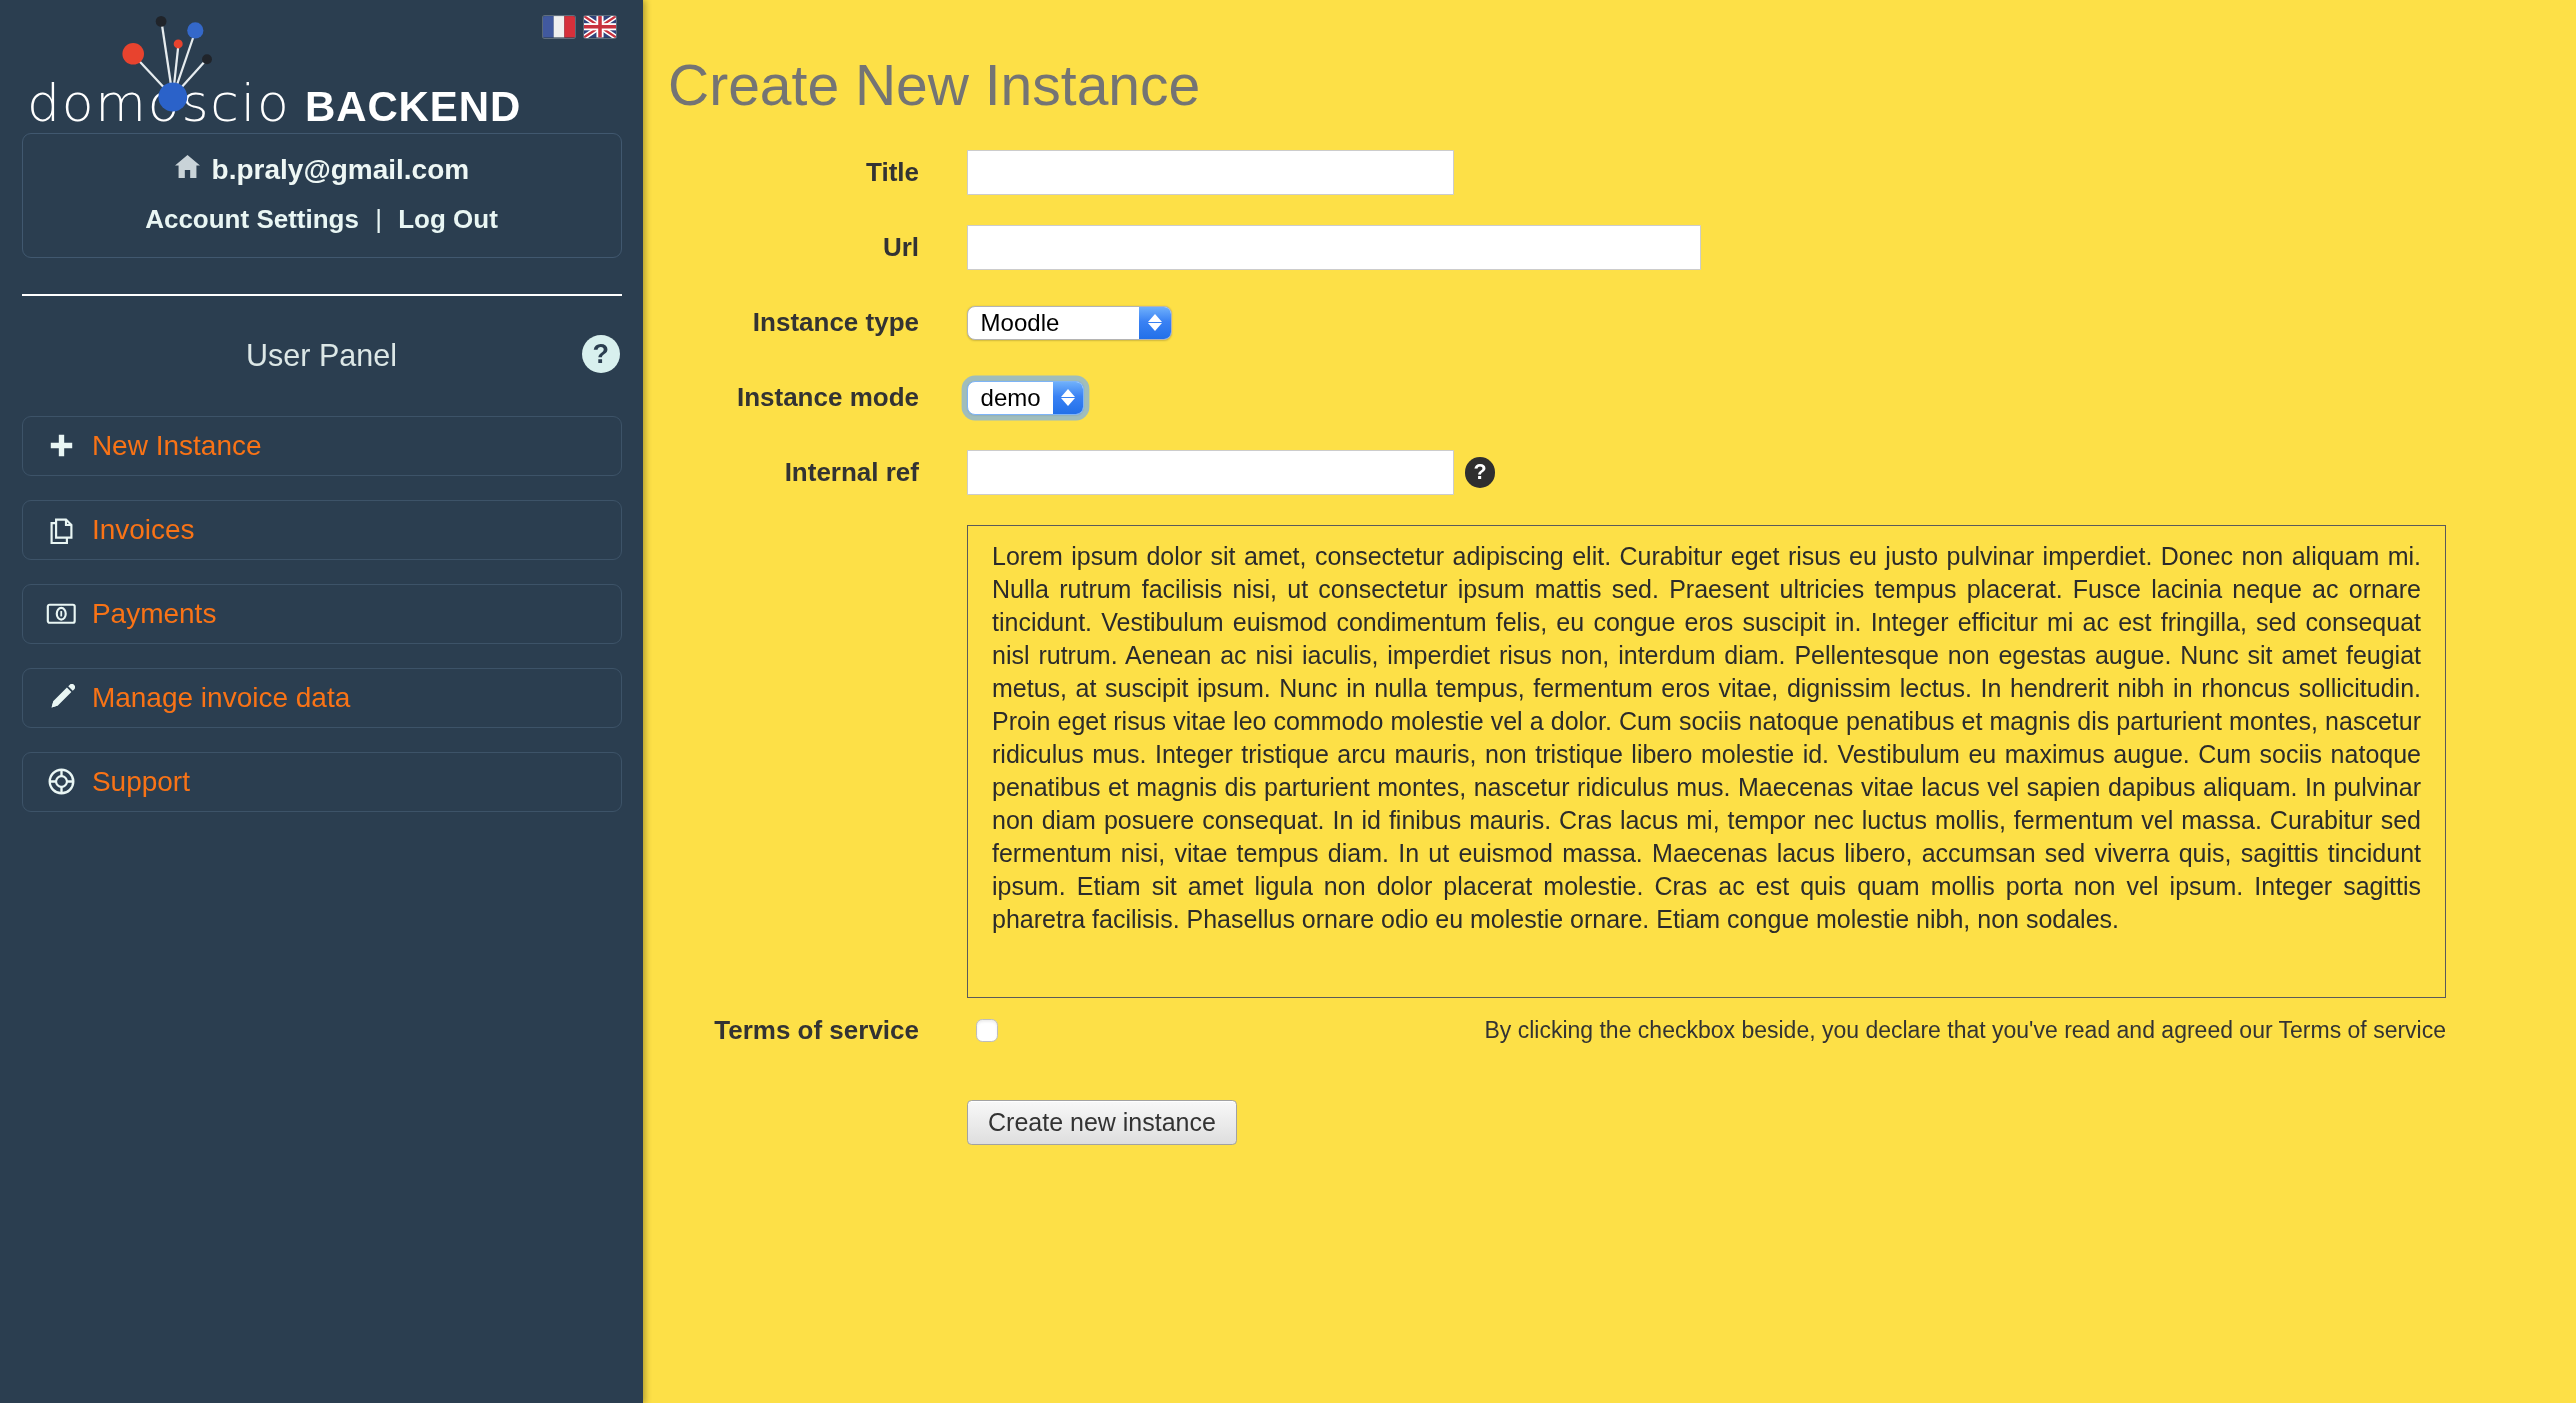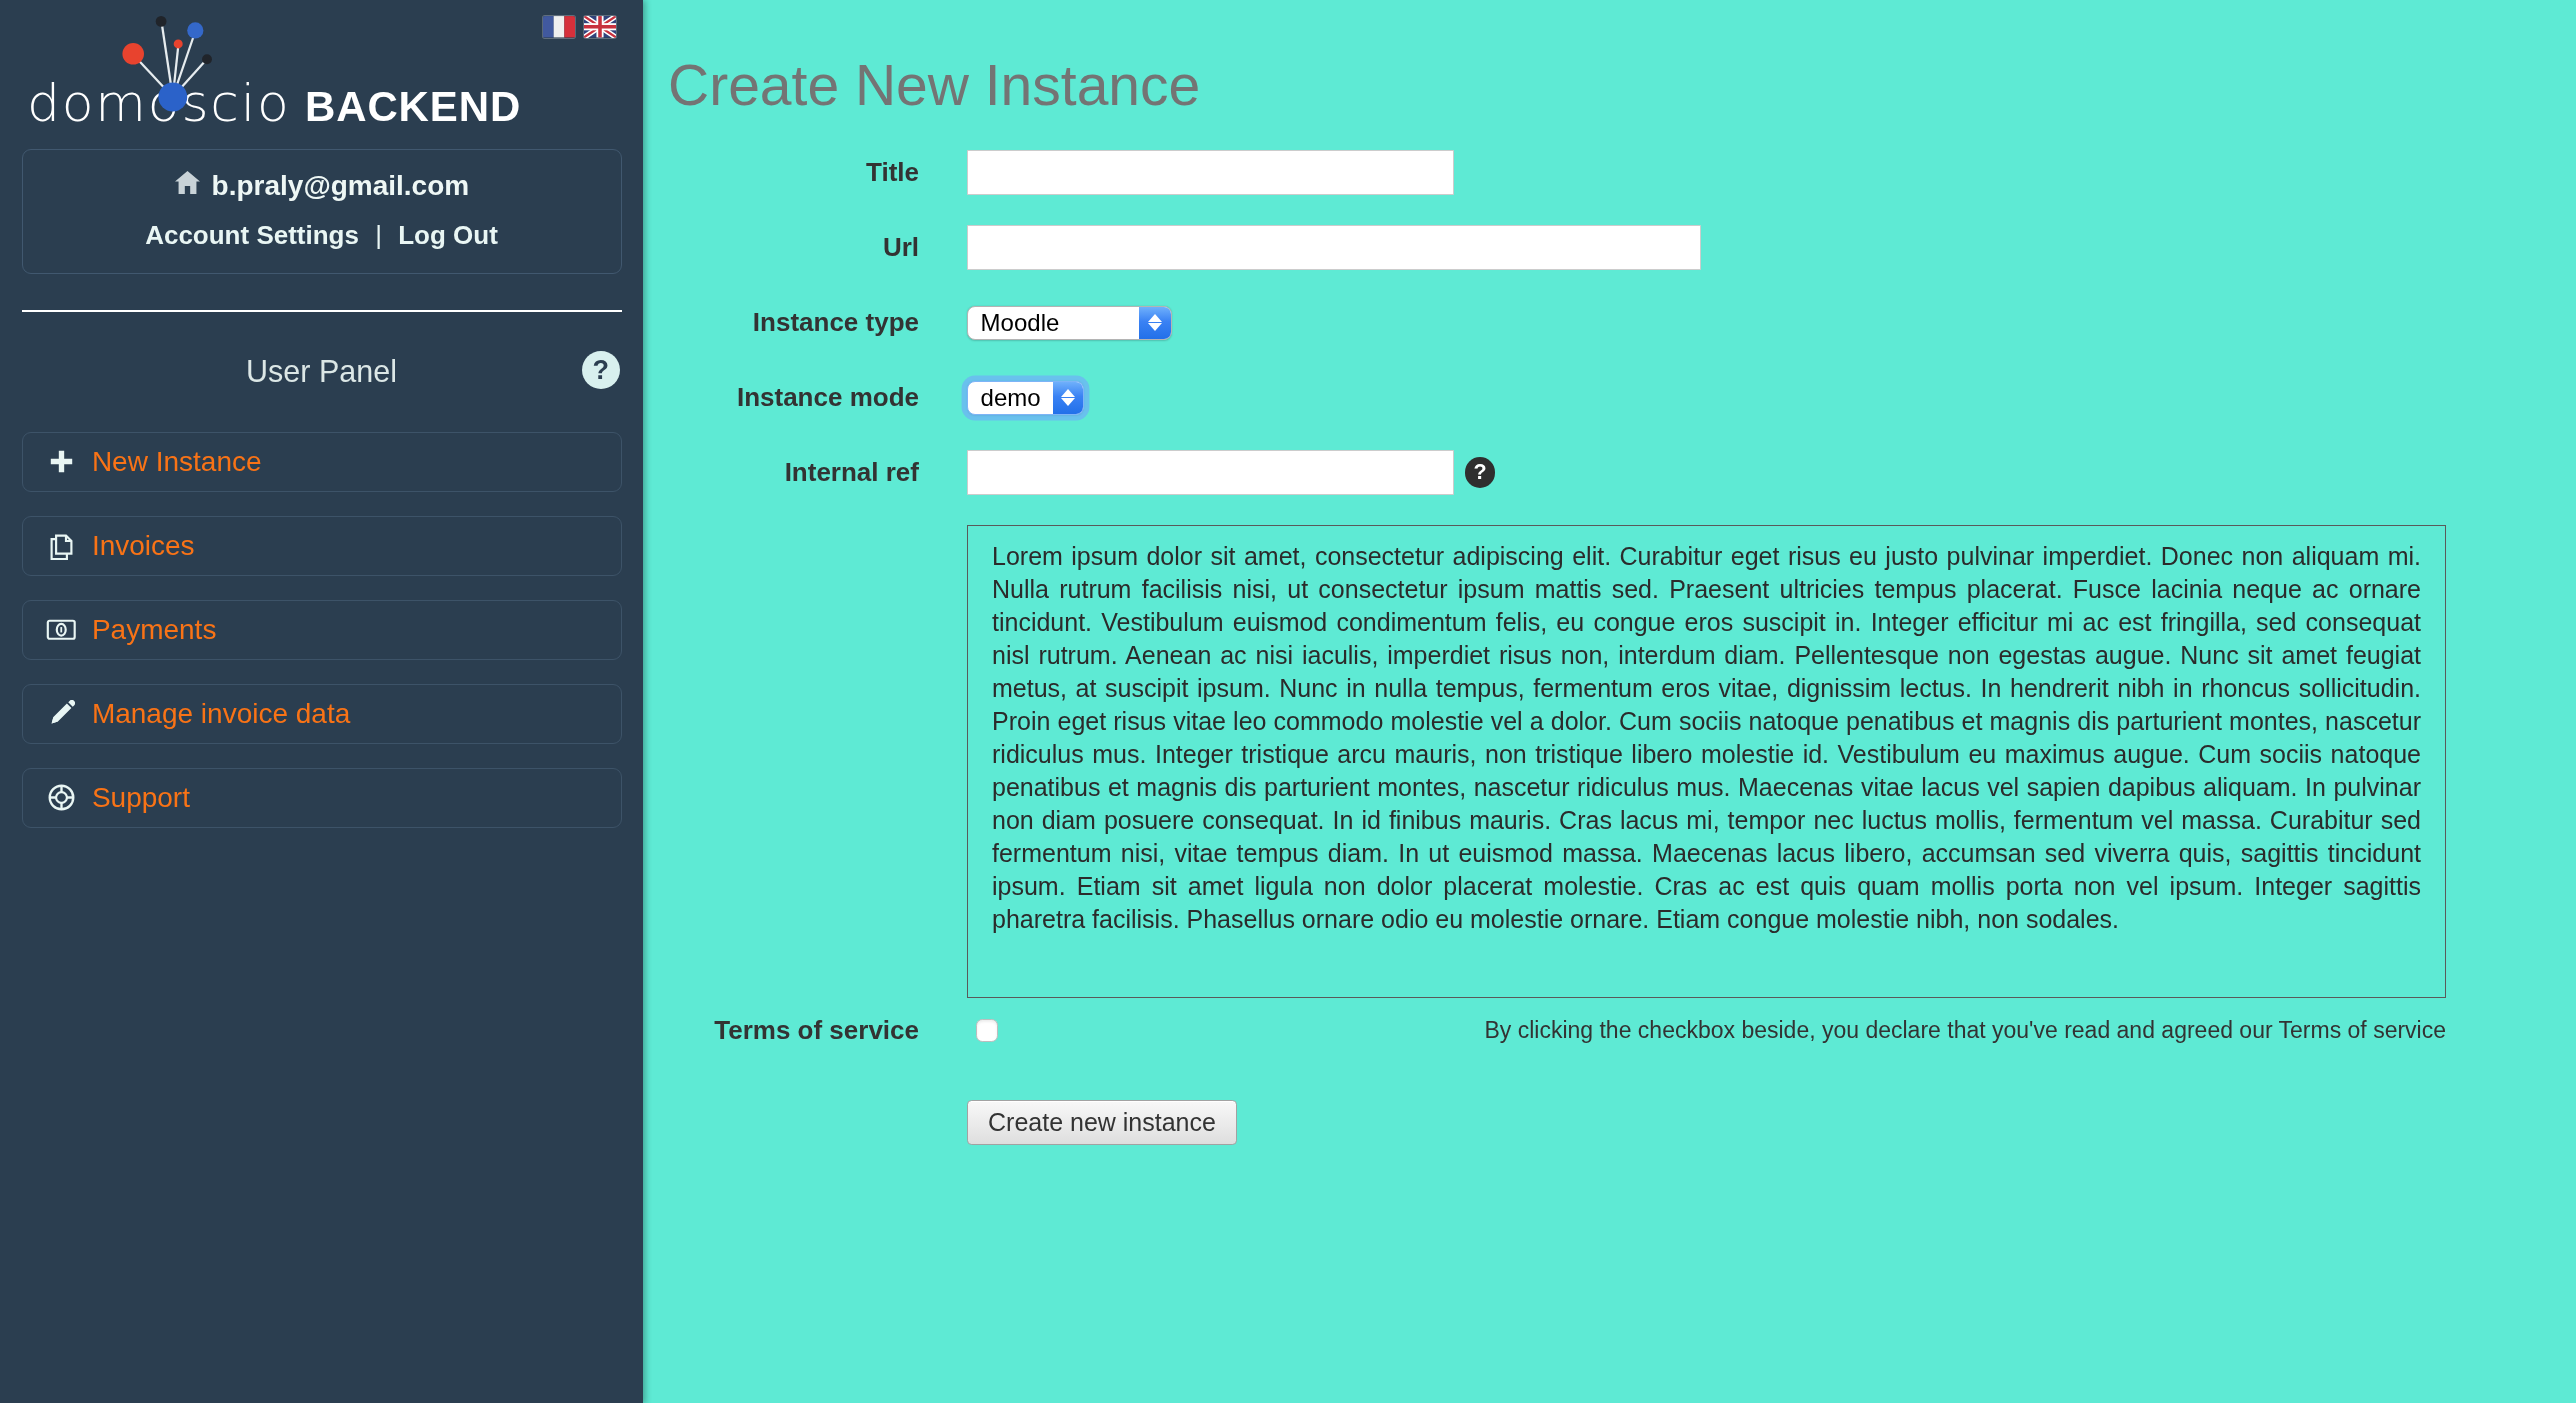--- a/index.html
+++ b/index.html
@@ -12,21 +12,21 @@
              background:#2b3e50; padding:0 21.5px; box-shadow:2.7px 0 6.3px rgba(0,0,0,.3); z-index:2;}
   .flags { position:absolute; top:16px; right:27px; display:flex; gap:9px; }
   .flag { width:32px; height:21.5px; border-radius:1.8px; overflow:hidden; display:block;
           box-shadow:0 0 0 0.9px rgba(255,255,255,.25); cursor:pointer; }
   .logo { position:relative; margin:59px 5.4px 0 5.4px; height:70px; display:flex; align-items:flex-end; }
   .logo-script { font-family:"DejaVu Sans", sans-serif; font-weight:300; font-size:52px;
                  color:#fff; letter-spacing:1.8px; line-height:1; }
   .logo-bold { font-weight:700; font-size:42px; color:#fff; margin-left:14.4px; letter-spacing:0.9px; line-height:1.05; }
   .pins { position:absolute; left:90px; top:-52px; pointer-events:none; }
 
-  .account-box { margin-top:20px; border:1.8px solid #41586f; border-radius:9px;
+  .account-box { margin-top:4px; border:1.8px solid #41586f; border-radius:9px;
                  padding:20px 9px 21.5px; text-align:center; color:#eef7f5; }
   .account-line1 { font-size:28px; font-weight:700; display:flex; justify-content:center; align-items:center; gap:10.8px; }
   .account-line2 { margin-top:18px; font-size:26px; font-weight:700; color:#e9f6f4;text-align:center; }
   .account-line2 span { cursor:pointer; }
   .sep { margin:0 9px; font-weight:400; }
 
   .side-hr { margin-top:36px; border:none; border-top:2.7px solid #ffffff; }
 
   .panel-head { position:relative; margin-top:38px; height:43px; }
   .panel-title { text-align:center; font-size:30.5px; color:#dce7e6; font-weight:400; line-height:43px; }
@@ -34,21 +34,21 @@
                  background:#d8f0ee; color:#2b3e50; font-weight:700; font-size:27px;
                  display:flex; align-items:center; justify-content:center; cursor:pointer; }
 
   .nav { margin-top:39px; }
   .nav-item { height:60px; border:1.8px solid #3d5368; border-radius:9px; margin-bottom:24px;
               display:flex; align-items:center; padding:0 23px; gap:14.4px; cursor:pointer;
               color:#f97316; font-size:28px; font-weight:400; }
   .nav-icon { display:flex; width:32px; justify-content:center; }
 
   
-  .main { flex:1; background:#5eead4; padding:32px 0 0 25px; }
+  .main { flex:1; background:#fde047; padding:32px 0 0 25px; }
   .page-title { font-size:57px; font-weight:300; color:#747474; margin:20px 0 32px; letter-spacing:0; }
 
   .form { width:1778px; }
   .form-row { display:flex; align-items:center; height:45px; margin-bottom:30px;gap:48px; }
   .f-label { width:251px; text-align:right; font-size:26px; font-weight:700; color:#333; }
   .f-ctrl { display:flex; align-items:center; }
   input.text { height:45px; border:1.8px solid #ccc; border-radius:0.9px; font-size:24px;
                padding:0 12.6px; color:#222; outline:none; font-family:inherit; }
   .w-title { width:487px; } .w-url { width:734px; } .w-ref { width:487px; }
 

